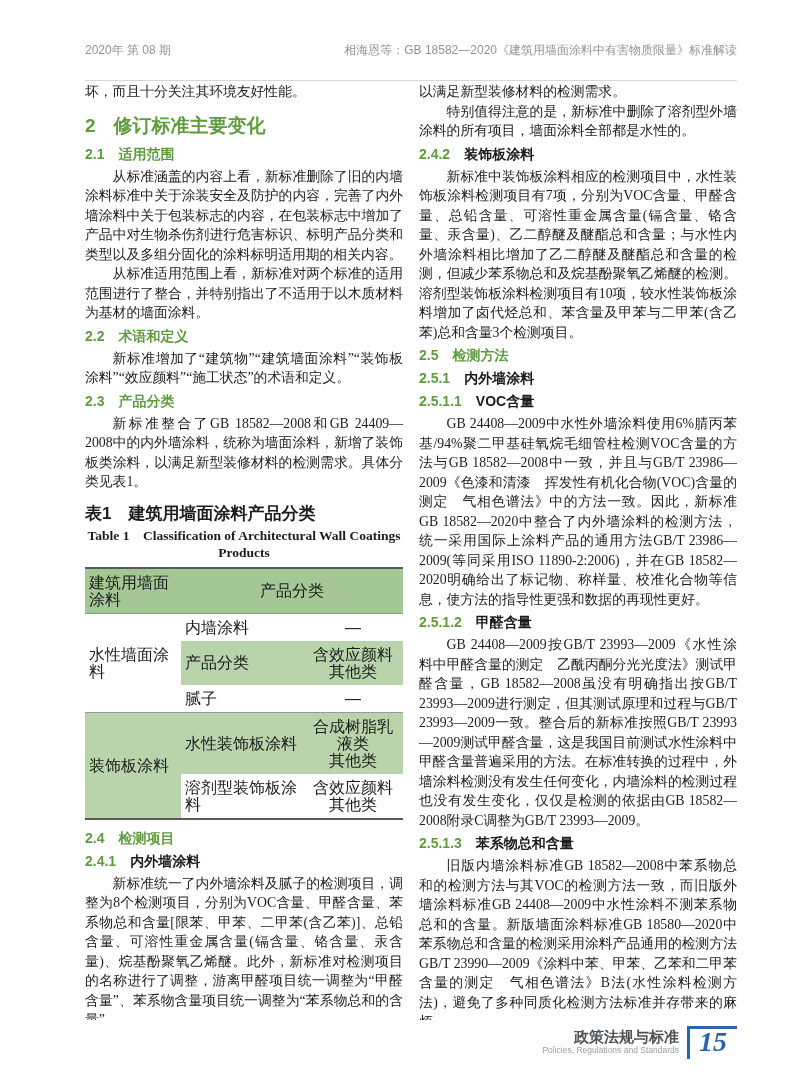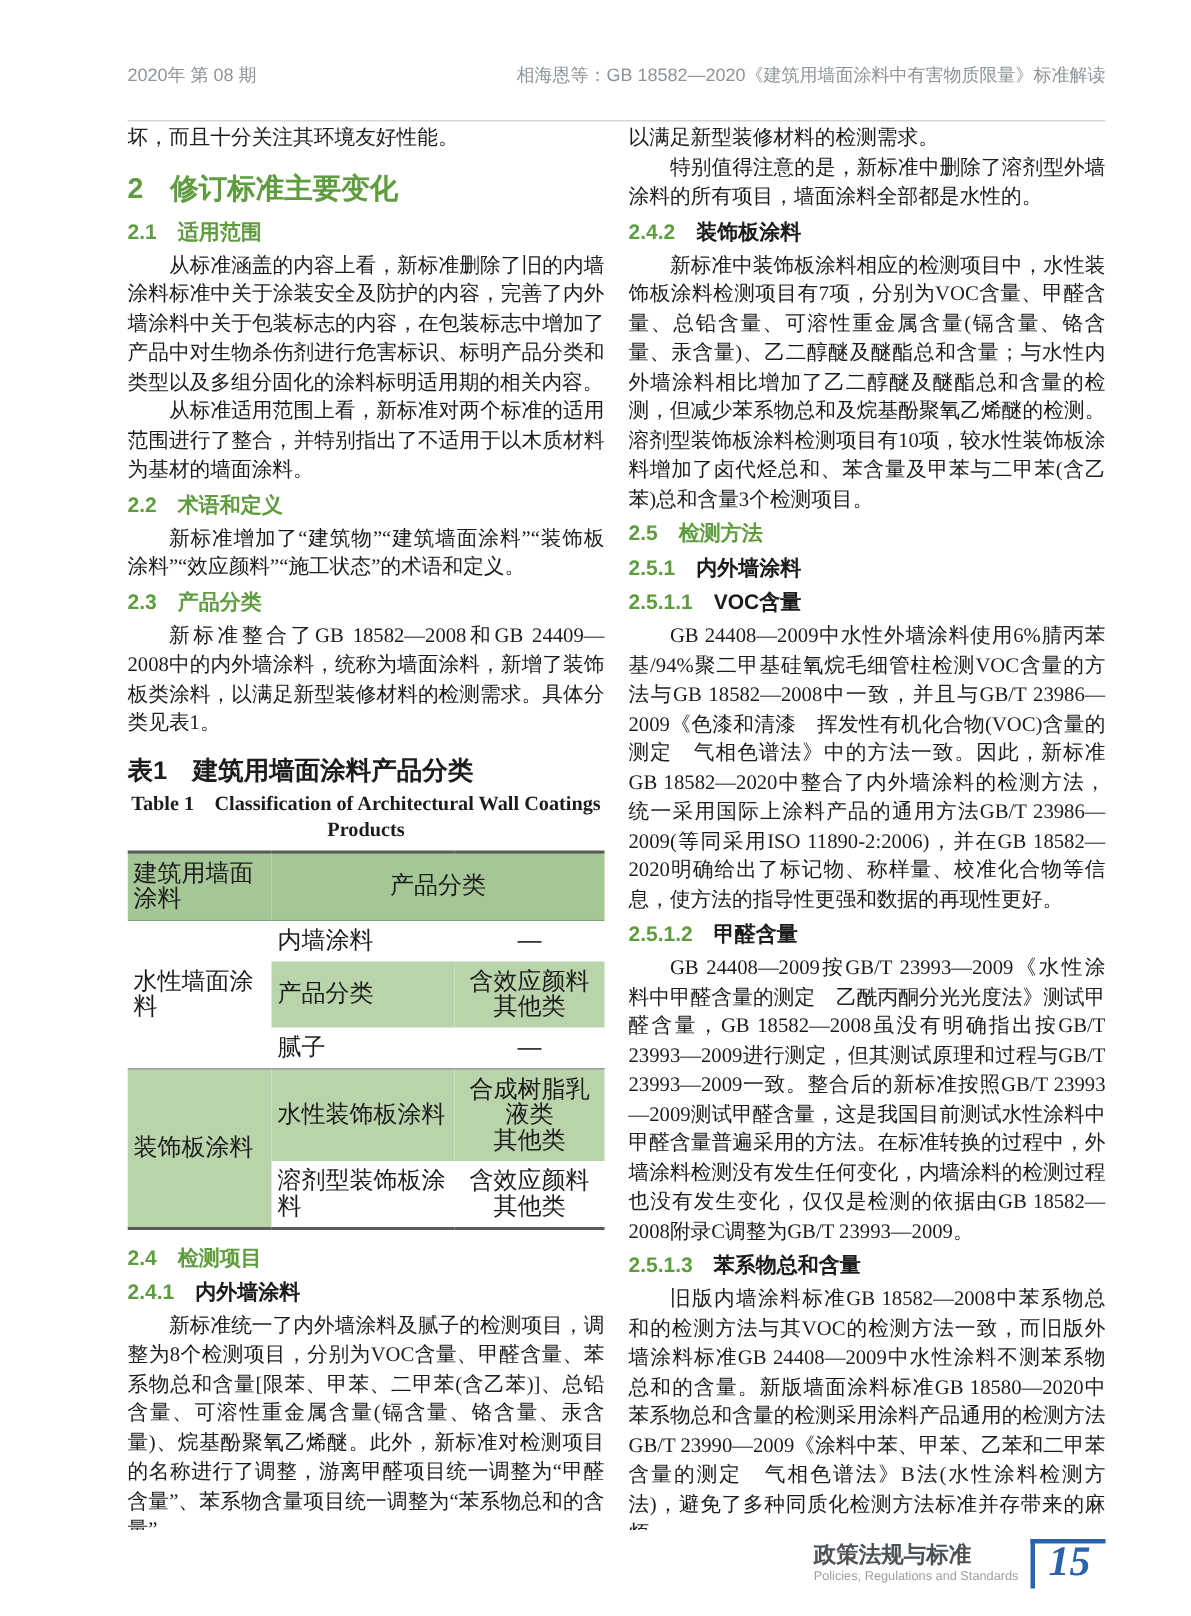--- a/index.html
+++ b/index.html
@@ -69,21 +69,21 @@
   .thead-row th{background:#a5c796;border-bottom:1px solid #7f9f72;}
   .th-class{text-align:center !important;}
   .bg-green{background:#b9d4aa;}
   .cell-center{text-align:center !important;}
   tr.sep td{border-top:1px solid #9a9a9a;}
   
   .footer{
     position:absolute;top:1026px;right:57px;
     display:flex;align-items:flex-start;
   }
-  .footer-titles{margin-top:2px;}
+  .footer-titles{text-align:right;margin-top:2px;}
   .footer-cn{
     font-family:"Liberation Sans","DejaVu Sans",sans-serif;
     font-size:15px;font-weight:bold;color:#4d5257;line-height:17px;
   }
   .footer-en{
     font-family:Liberation Sans, sans-serif;
     font-size:8.5px;color:#9aa0a5;line-height:11px;
   }
   .pageno-box{
     margin-left:8px;

